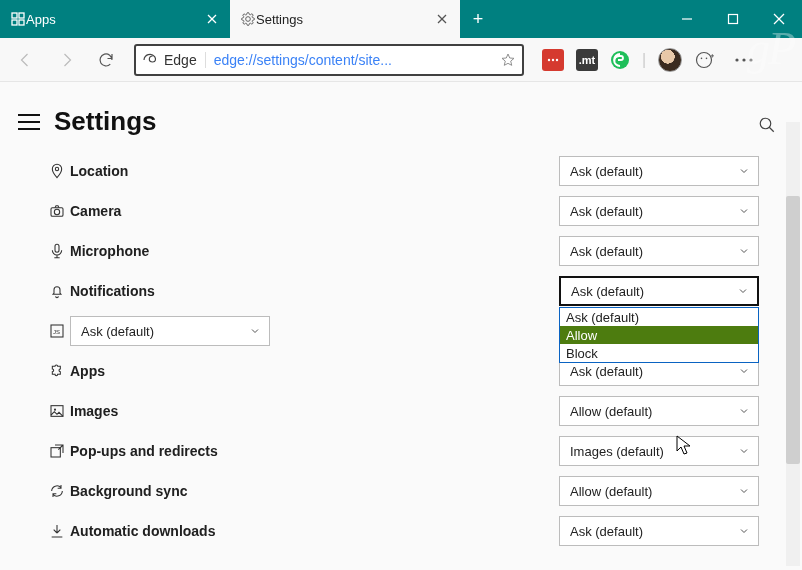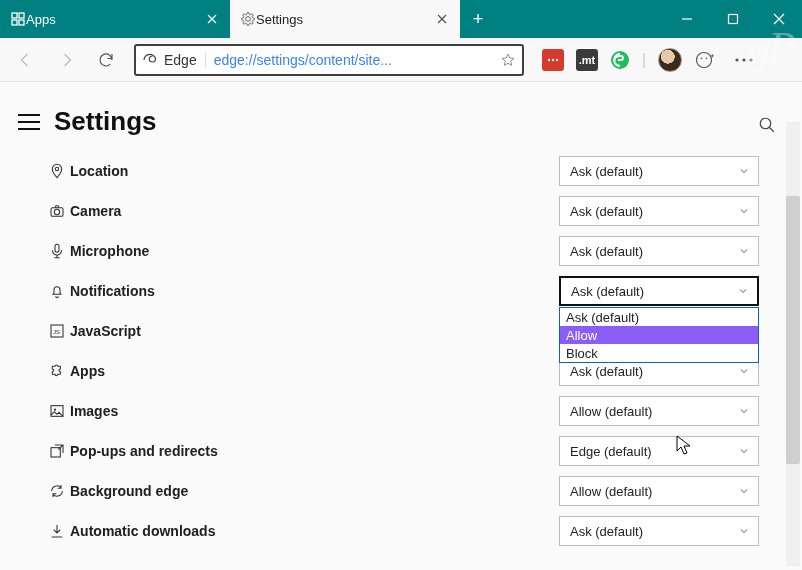--- a/index.html
+++ b/index.html
@@ -41,21 +41,21 @@
   .row { display: flex; align-items: center; height: 40px; }
   .row .ricon { width: 26px; color: #333; display:inline-flex; align-items:center; justify-content:center;}
   .row .rlabel { font-size: 14px; font-weight: 600; color: #202020; margin-left: 0; flex: 1; }
   .dd { width: 200px; height: 30px; border: 1px solid #bcbcbc; background: #fff; display: flex; align-items: center; padding: 0 10px; font-size: 13px; color: #222; position: relative; }
   .dd .chev { position: absolute; right: 8px; top: 50%; transform: translateY(-50%); color: #555; }
   .dd.open { border: 2px solid #111; }
   
   .ddwrap { position: relative; width: 213px; }
   .menu { position: absolute; left: 0; top: 31px; width: 200px; border: 1px solid #0a63c2; background: #fff; z-index: 10; }
   .menu .mi { height: 18px; font-size: 13px; padding: 0 6px; display: flex; align-items: center; color: #222; }
-  .menu .mi.hover { background: #8b5cf6; color: #fff; }
+  .menu .mi.hover { background: #4d7c0f; color: #fff; }
   .cursor { position: absolute; left: 676px; top: 353px; z-index: 20; pointer-events: none; }
   svg { display: block; }
 </style>
 </head>
 <body>
 
 <div class="titlebar">
   <div class="tab">
     <span class="icon">
       <svg width="14" height="14" viewBox="0 0 14 14">
@@ -278,21 +278,20 @@
             </div>
           </div>
         </div>
         <div class="row">
           <span class="ricon">
             <svg width="16" height="16" viewBox="0 0 24 24">
               <rect x="3" y="3" width="18" height="18" fill="none" stroke="#333" stroke-width="1.6"></rect>
               <text x="6" y="17" font-size="9" font-family="Arial" fill="#333">JS</text>
             </svg>
           </span>
-          <span class="rlabel">JavaScript</span>
           <div class="ddwrap">
             <div class="dd">
               <span>Ask (default)</span>
               <span class="chev">
                 <svg width="12" height="12" viewBox="0 0 24 24">
                   <path fill="none" stroke="#555" stroke-width="2" d="M6 9l6 6 6-6"></path>
                 </svg>
               </span>
             </div>
           </div>
@@ -338,36 +337,36 @@
         <div class="row">
           <span class="ricon">
             <svg width="16" height="16" viewBox="0 0 24 24">
               <rect x="3" y="7" width="14" height="14" fill="none" stroke="#333" stroke-width="1.6"></rect>
               <path d="M9 3h12v12M14 10l7-7" fill="none" stroke="#333" stroke-width="1.6"></path>
             </svg>
           </span>
           <span class="rlabel">Pop-ups and redirects</span>
           <div class="ddwrap">
             <div class="dd">
-              <span>Edge (default)</span>
+              <span>Images (default)</span>
               <span class="chev">
                 <svg width="12" height="12" viewBox="0 0 24 24">
                   <path fill="none" stroke="#555" stroke-width="2" d="M6 9l6 6 6-6"></path>
                 </svg>
               </span>
             </div>
           </div>
         </div>
         <div class="row">
           <span class="ricon">
             <svg width="16" height="16" viewBox="0 0 24 24">
               <path fill="none" stroke="#333" stroke-width="1.6" d="M20 12a8 8 0 01-14 5M4 12a8 8 0 0114-5M18 3v5h-5M6 21v-5h5"></path>
             </svg>
           </span>
-          <span class="rlabel">Background edge</span>
+          <span class="rlabel">Background sync</span>
           <div class="ddwrap">
             <div class="dd">
               <span>Allow (default)</span>
               <span class="chev">
                 <svg width="12" height="12" viewBox="0 0 24 24">
                   <path fill="none" stroke="#555" stroke-width="2" d="M6 9l6 6 6-6"></path>
                 </svg>
               </span>
             </div>
           </div>

